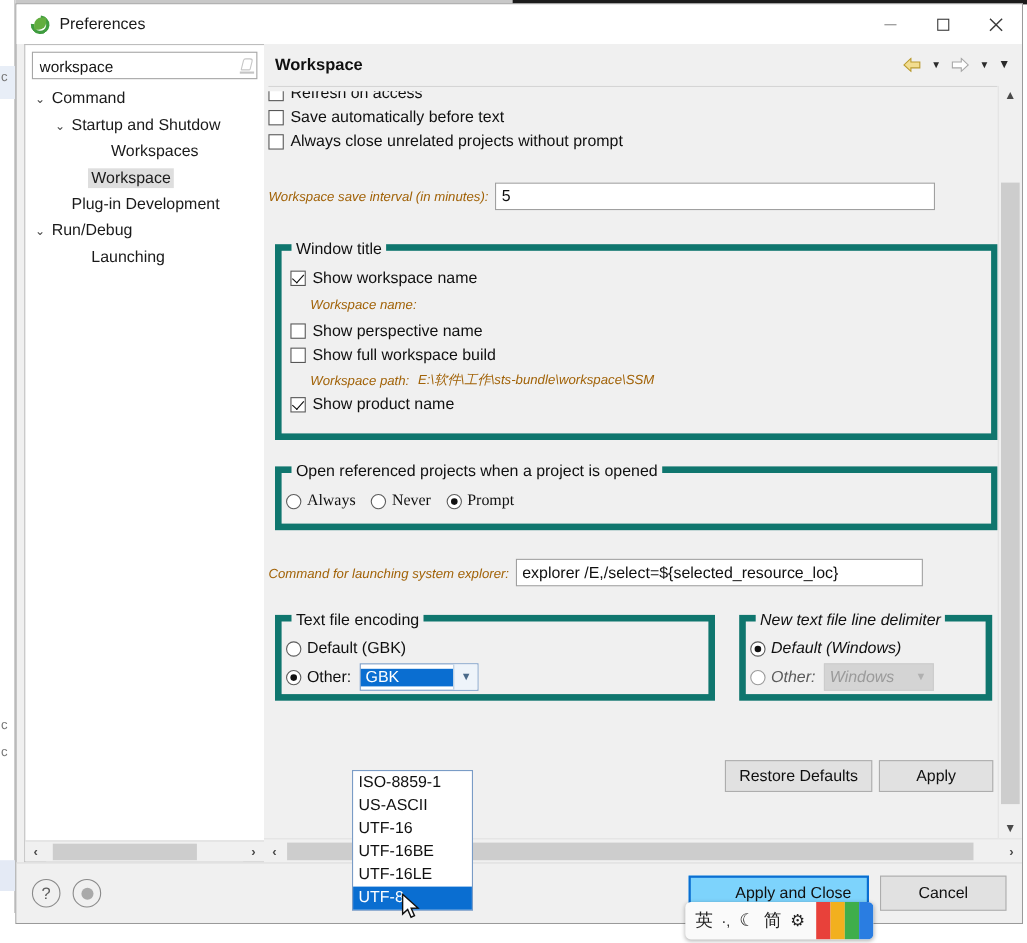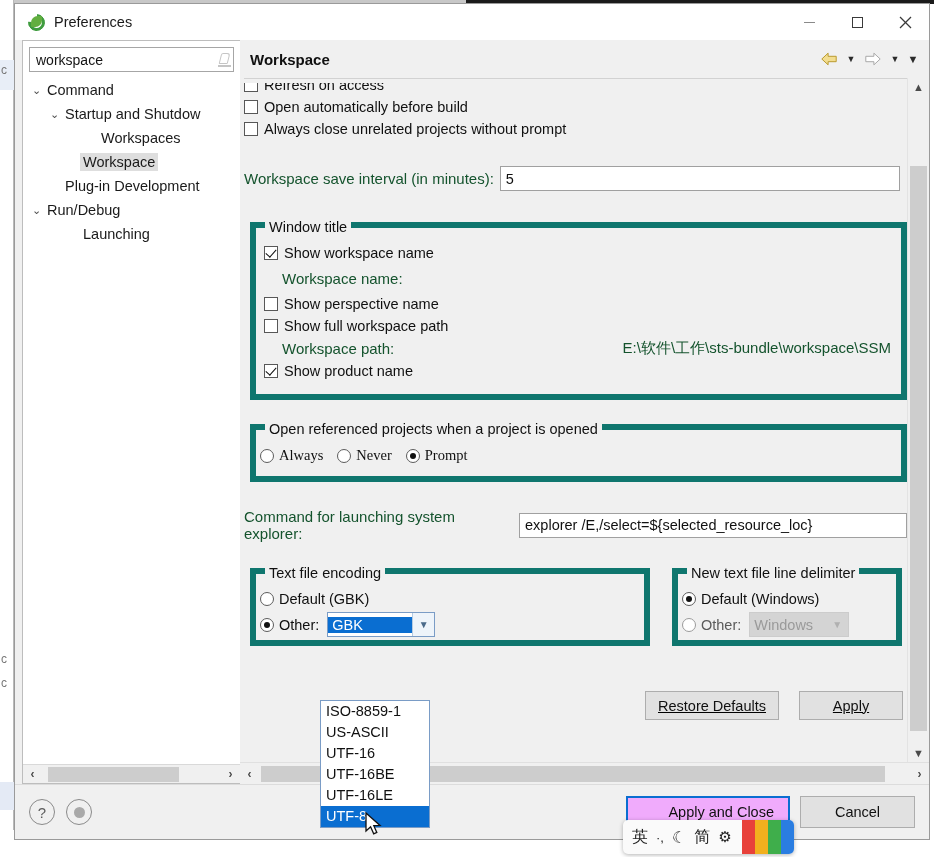--- a/index.html
+++ b/index.html
@@ -174,21 +174,21 @@
   .cb.checked::after {
     content: ""; position: absolute; left: 3px; top: 0px;
     width: 5px; height: 9px; border: solid #0d0d0d;
     border-width: 0 1.7px 1.7px 0; transform: rotate(42deg);
   }
   .chk-row .lbl { font-size: 14.5px; color: #101010; }
   .clipped-top { position: relative; overflow: hidden; height: 13px; }
   .clipped-top .chk-row { margin-top: -9px; }
 
   .field-row { display: flex; align-items: center; margin-left: 4px; }
-  .field-label { font-size: 15px; color: #14532d; }
+  .field-label { font-size: 12px; color: #a16207; font-style: italic; }
   .txtfield {
     height: 25px; background: #ffffff; border: 1px solid #a0a0a0;
     display: flex; align-items: center; padding: 0 5px; font-size: 14.5px;
     color: #101010;
   }
 
   .group {
     border: 6px solid #0f766e; position: relative;
     margin-left: 10px; background: transparent;
   }
@@ -250,29 +250,29 @@
     font-size: 11px; color: #4a4a4a; font-weight: bold;
   }
   .vs-arrow.bottom { position: absolute; bottom: 0; left: 0; right: 0; }
   .vs-thumb {
     position: absolute; left: 2px; right: 2px; top: 88px; height: 565px;
     background: #cdcdcd;
   }
 
   
   .pane-buttons {
-    position: absolute; right: 26px; bottom: 42px; display: flex; gap: 20px; z-index: 20; text-decoration: underline;
+    position: absolute; right: 26px; bottom: 42px; display: flex; gap: 6px; z-index: 20;
   }
   .btn {
     height: 29px; min-width: 86px; padding: 0 12px;
     border: 1px solid #adadad; background: #e1e1e1;
     font-size: 14.5px; color: #101010;
     display: flex; align-items: center; justify-content: center;
   }
-  .btn.focused { border: 2px solid #0a6ed1; background: #f0abfc; padding-left: 40px; }
+  .btn.focused { border: 2px solid #0a6ed1; background: #7dd3fc; padding-left: 40px; }
 
   .hscroll-right {
     height: 22px; background: #f0f0f0; display: flex; align-items: center;
     flex: none; border-top: 1px solid #e0e0e0;
   }
   .hs-thumb-right {
     position: absolute; left: 2px; top: 2px; width: 624px; height: 16px;
     background: #cdcdcd;
   }
   .hs-track-r { flex: 1; height: 20px; position: relative; }
@@ -429,21 +429,21 @@
 
           <div style="margin-top:5px;">
             <div class="clipped-top">
               <div class="chk-row">
                 <div class="cb"></div>
                 <div class="lbl">Refresh on access</div>
               </div>
             </div>
             <div class="chk-row">
               <div class="cb"></div>
-              <div class="lbl">Open automatically before build</div>
+              <div class="lbl">Save automatically before text</div>
             </div>
             <div class="chk-row">
               <div class="cb"></div>
               <div class="lbl">Always close unrelated projects without prompt</div>
             </div>
           </div>
 
           <div class="field-row" style="margin-top:26px;">
             <div class="field-label">Workspace save interval (in minutes):</div>
             <div class="txtfield" style="width:400px; margin-left:6px;">
@@ -460,23 +460,23 @@
               </div>
               <div class="field-row" style="margin-left:22px; margin-top:6px;">
                 <div class="field-label">Workspace name:</div>
               </div>
               <div class="chk-row" style="margin-top:6px;">
                 <div class="cb"></div>
                 <div class="lbl">Show perspective name</div>
               </div>
               <div class="chk-row">
                 <div class="cb"></div>
-                <div class="lbl">Show full workspace path</div>
-              </div>
-              <div class="field-row" style="margin-left:22px; height:23px;justify-content:space-between;">
+                <div class="lbl">Show full workspace build</div>
+              </div>
+              <div class="field-row" style="margin-left:22px; height:23px;">
                 <div class="field-label">Workspace path:</div>
                 <div class="field-label" style="margin-left:8px;">E:\软件\工作\sts-bundle\workspace\SSM</div>
               </div>
               <div class="chk-row">
                 <div class="cb checked"></div>
                 <div class="lbl">Show product name</div>
               </div>
             </div>
           </div>
 
@@ -487,23 +487,23 @@
                   <div class="rb"></div>
                   <div class="lbl">Always</div>
                   <div class="rb"></div>
                   <div class="lbl">Never</div>
                   <div class="rb on"></div>
                   <div class="lbl">Prompt</div>
                 </div>
             </div>
           </div>
 
-          <div class="field-row" style="margin-top:26px;justify-content:flex-end;">
+          <div class="field-row" style="margin-top:26px;">
             <div class="field-label">Command for launching system explorer:</div>
-            <div class="txtfield" style="width:412px; margin-left:18px;">
+            <div class="txtfield" style="width:370px; margin-left:6px;">
               <span>explorer /E,/select=${selected_resource_loc}</span>
             </div>
           </div>
 
           <div style="display:flex; gap:22px; margin-top:26px;">
             <div class="group" style="width:400px; height:78px;">
               <div class="group-title">Text file encoding</div>
               <div class="group-inner" style="padding-top:13px;">
                 <div class="radio-row">
                   <div class="rb"></div>
@@ -513,21 +513,21 @@
                   <div class="rb on"></div>
                   <div class="lbl" style="margin-right:8px">Other:</div>
                   <div class="combo" style="width:108px;">
                     <div class="val">GBK</div>
                     <div class="arrow-box">▼</div>
                   </div>
                 </div>
               </div>
             </div>
 
-            <div class="group" style="width:230px; height:78px; margin-left:0;">
+            <div class="group" style="width:230px; height:78px; margin-left:0;font-style:italic;">
               <div class="group-title">New text file line delimiter</div>
               <div class="group-inner" style="padding-top:13px;">
                 <div class="radio-row">
                   <div class="rb on"></div>
                   <div class="lbl">Default (Windows)</div>
                 </div>
                 <div class="radio-row" style="margin-top:3px;">
                   <div class="rb dim"></div>
                   <div class="lbl" style="margin-right:8px; color:#5a5a5a">Other:</div>
                   <div class="combo disabled" style="width:100px;">

